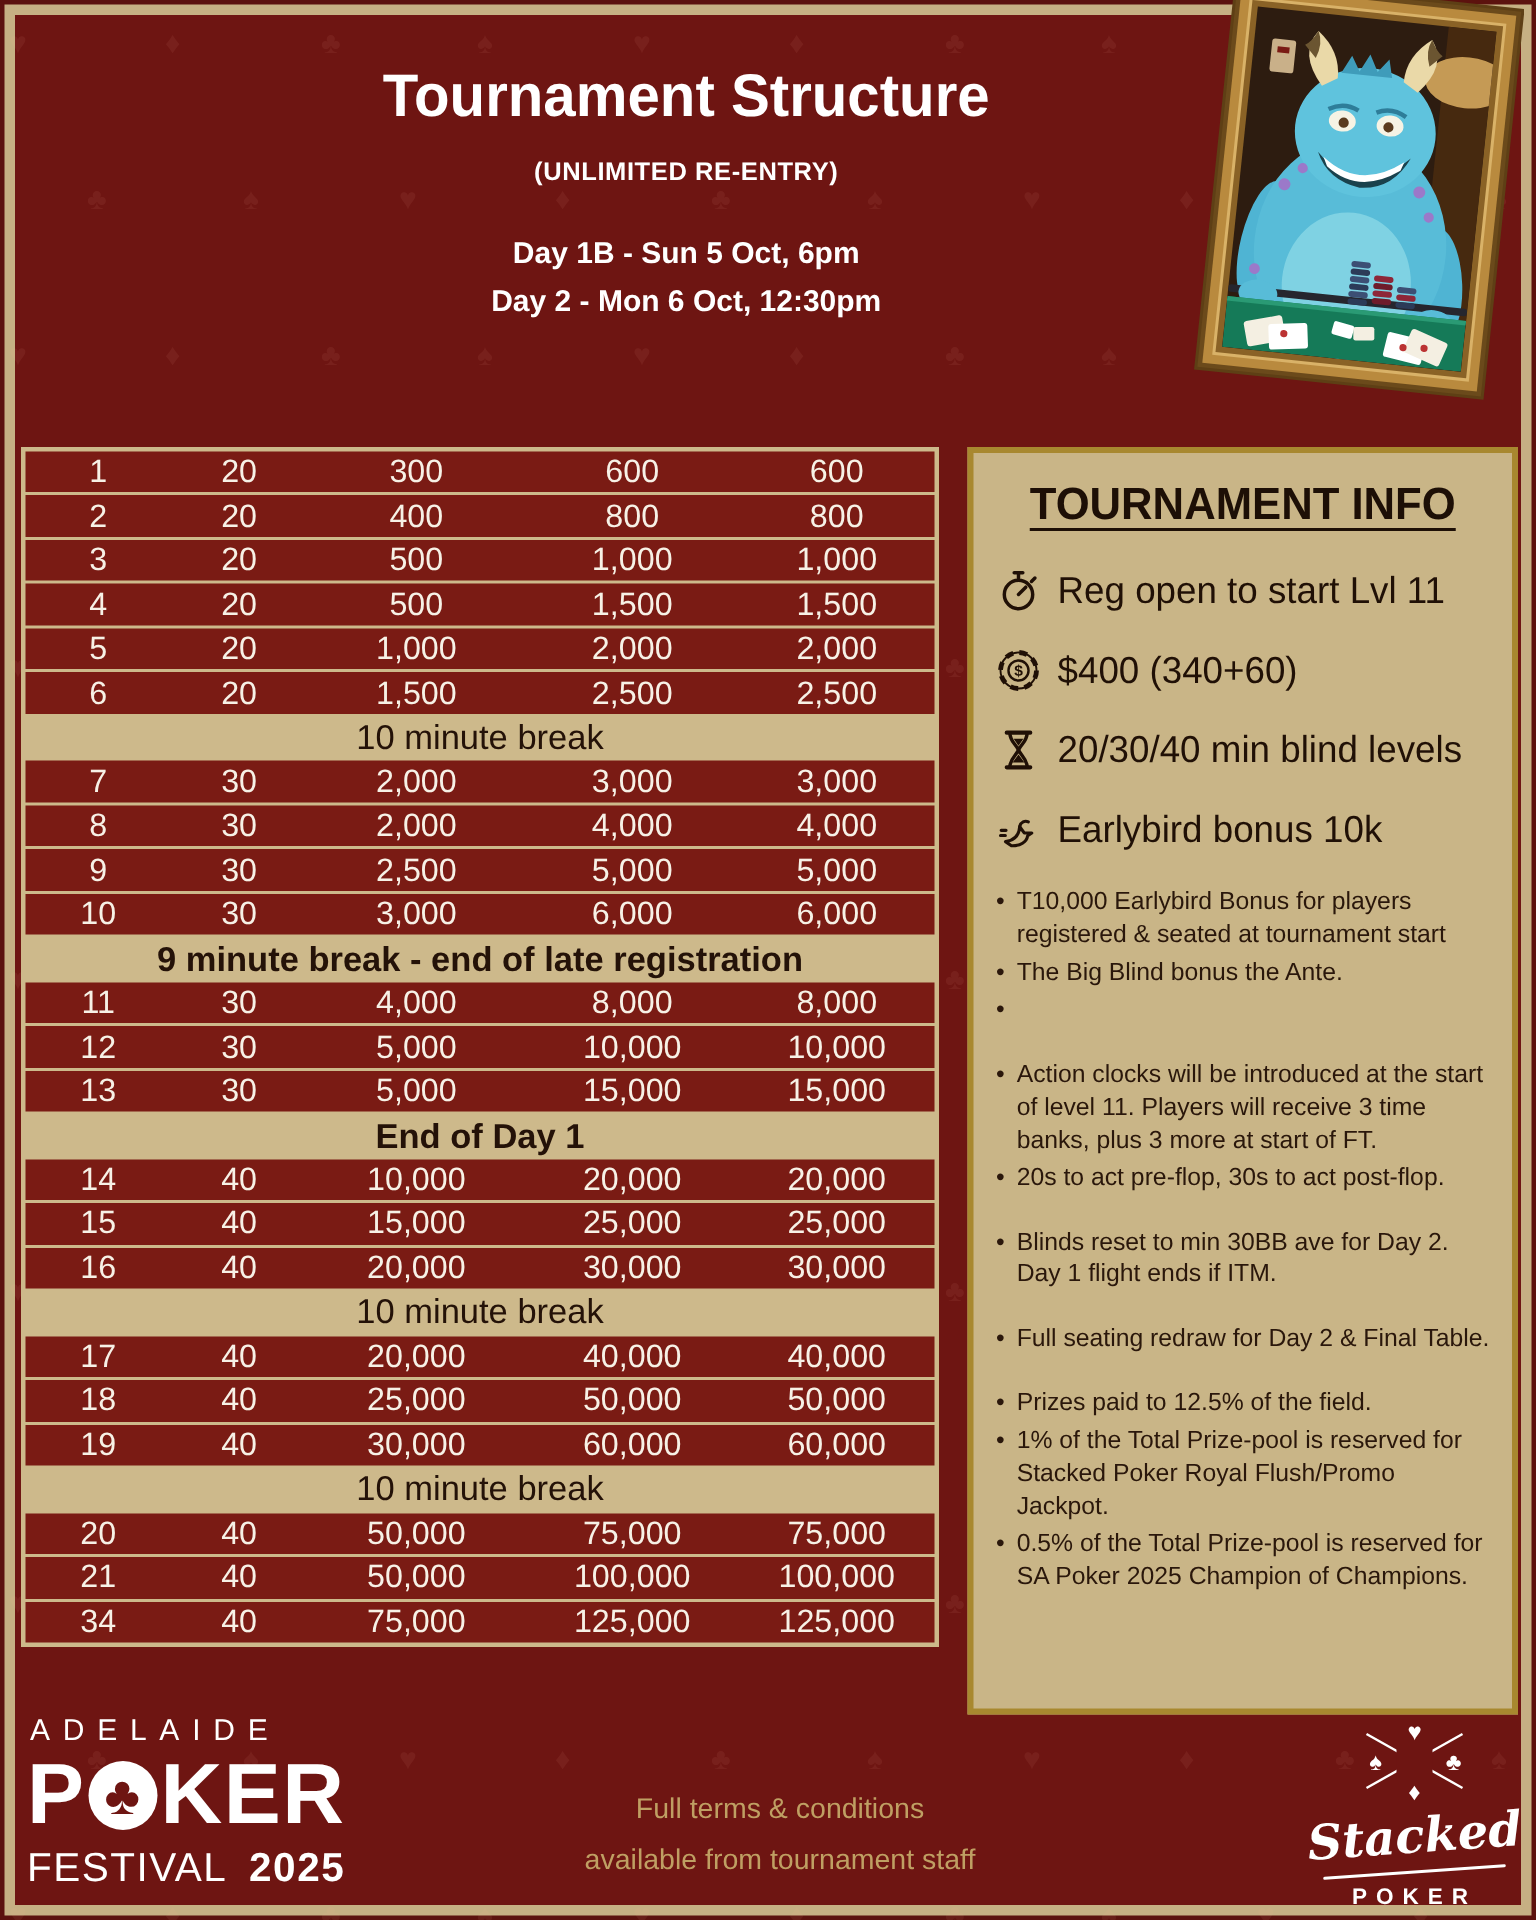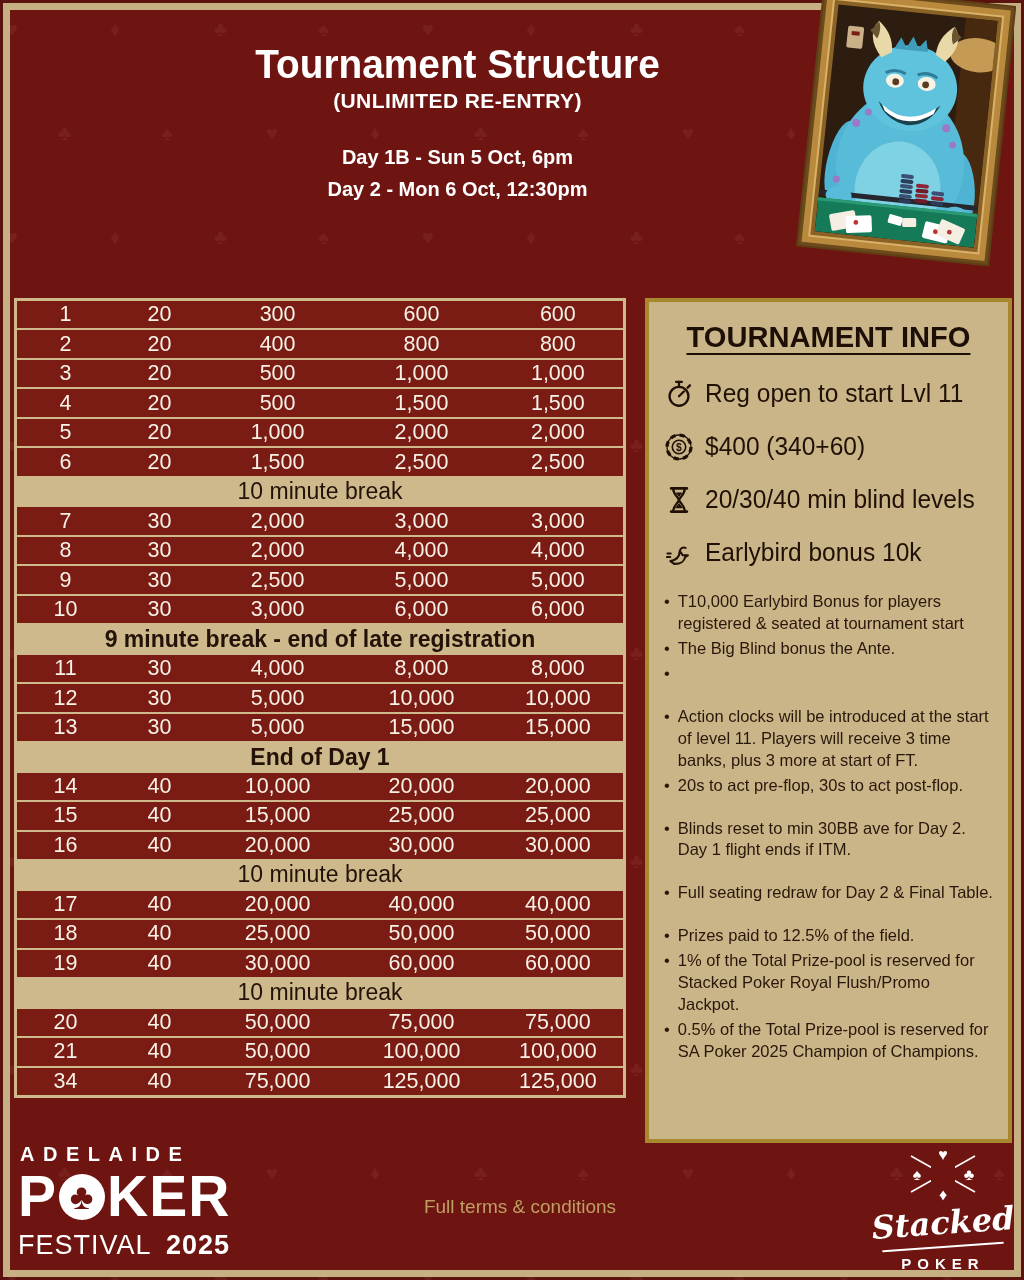--- a/index.html
+++ b/index.html
@@ -10,21 +10,21 @@
     font-family:"Liberation Sans",sans-serif;
   }
   .pattern{position:absolute;inset:0;z-index:0;pointer-events:none;}
   .pattern span{position:absolute;color:#ffb49a;opacity:.07;font-size:20px;}
 
   
   .hero{position:absolute;left:0;top:34px;width:915px;text-align:center;z-index:1;color:#fff;}
   .title{display:inline-block;font-size:68px;font-weight:800;color:#d5c094;line-height:1;
          transform:scaleX(.90);transform-origin:center;letter-spacing:1px;white-space:nowrap;}
   .subtitle{font-size:40px;font-weight:700;margin-top:8px;transform:scaleX(.97);}
-  .reentry{font-size:21px;font-weight:700;letter-spacing:.4px;margin-top:2px;}
+  .reentry{font-size:17px;font-weight:700;letter-spacing:.4px;margin-top:18px;}
   .sessions{margin-top:28px;font-size:20px;font-weight:700;line-height:1.6;}
 
   
   .photo{position:absolute;left:794px;top:-4px;width:222px;height:278px;z-index:1;}
 
   
   .blinds{position:absolute;left:14px;top:298px;width:612px;height:800px;z-index:1;
           display:flex;flex-direction:column;gap:2px;box-sizing:border-box;
           background:#cdb98b;border:3px solid #cdb98b;}
   .thead{flex:none;height:31px;display:grid;grid-template-columns:16% 15% 24% 23.5% 21.5%;
@@ -37,32 +37,32 @@
         background:#cdb98b;color:#241208;font-size:23px;}
   .brow.bold{font-weight:700;}
 
   
   .panel{position:absolute;left:645px;top:298px;width:367px;height:845px;z-index:1;
          box-sizing:border-box;background:#c9b587;border:4px solid #a8882f;
          padding:12px 15px;color:#201006;}
   .panel h3{margin:6px 0 25px;text-align:center;font-size:30px;font-weight:700;color:#1d0f06;
             text-decoration:underline;text-decoration-thickness:2px;text-underline-offset:6px;
             transform:scaleX(.97);}
-  .feat{display:flex;align-items:flex-start;gap:11px;font-size:25px;margin-bottom:23px;}
+  .feat{display:flex;align-items:center;gap:11px;font-size:25px;margin-bottom:23px;}
   .feat .ficon{width:30px;height:30px;flex:none;display:flex;}
   .feat .ficon svg{width:100%;height:100%;}
   .ftext{transform:scaleX(.98);transform-origin:left;white-space:nowrap;}
   .bullets{margin-top:12px;}
   .bgroup{margin-bottom:21px;}
   .bullet{display:flex;gap:8px;font-size:16.5px;line-height:1.33;color:#2a170b;margin-bottom:3px;}
   .bullet .dot{flex:none;}
 
   
   .festival{position:absolute;left:18px;top:1144px;color:#fff;z-index:1;line-height:1;}
-  .fest-city{font-size:20px;font-weight:700;letter-spacing:8.5px;margin-left:2px;}
+  .fest-city{font-size:20px;font-weight:400;letter-spacing:8.5px;margin-left:2px;}
   .fest-poker{font-size:57px;font-weight:800;letter-spacing:1px;display:flex;align-items:center;margin-top:4px;}
   .club-o{width:46px;height:46px;border-radius:50%;background:#fff;color:#6e1512;font-size:36px;
           display:inline-flex;align-items:center;justify-content:center;margin:0 2px;}
   .fest-line3{font-size:27px;margin-top:7px;letter-spacing:1px;}
   .fest-line3 .yr{font-weight:800;margin-left:7px;}
 
   .terms{position:absolute;left:310px;top:1190px;width:420px;text-align:center;
          color:#bf9f63;font-size:19px;line-height:1.8;z-index:1;}
 
   .stacked{position:absolute;left:868px;top:1146px;width:150px;text-align:center;color:#fff;z-index:1;}
@@ -579,20 +579,21 @@
       <span>KER</span>
     </div>
     <div class="fest-line3">
       <span>FESTIVAL</span>
       <span class="yr">2025</span>
     </div>
   </div>
 
   <div class="terms">
     <div>Full terms &amp; conditions</div>
+    <div>available from tournament staff</div>
   </div>
 
   <div class="stacked">
     <div class="cross">
       <svg viewBox="0 0 112 56">
         <line x1="24" y1="10" x2="88" y2="46" stroke="#fff" stroke-width="1.6"></line>
         <line x1="88" y1="10" x2="24" y2="46" stroke="#fff" stroke-width="1.6"></line>
         <rect x="44" y="16" width="24" height="24" fill="#6e1512"></rect>
         <text x="56" y="14" font-size="16" text-anchor="middle" fill="#fff">♥</text>
         <text x="30" y="34" font-size="16" text-anchor="middle" fill="#fff">♠</text>

